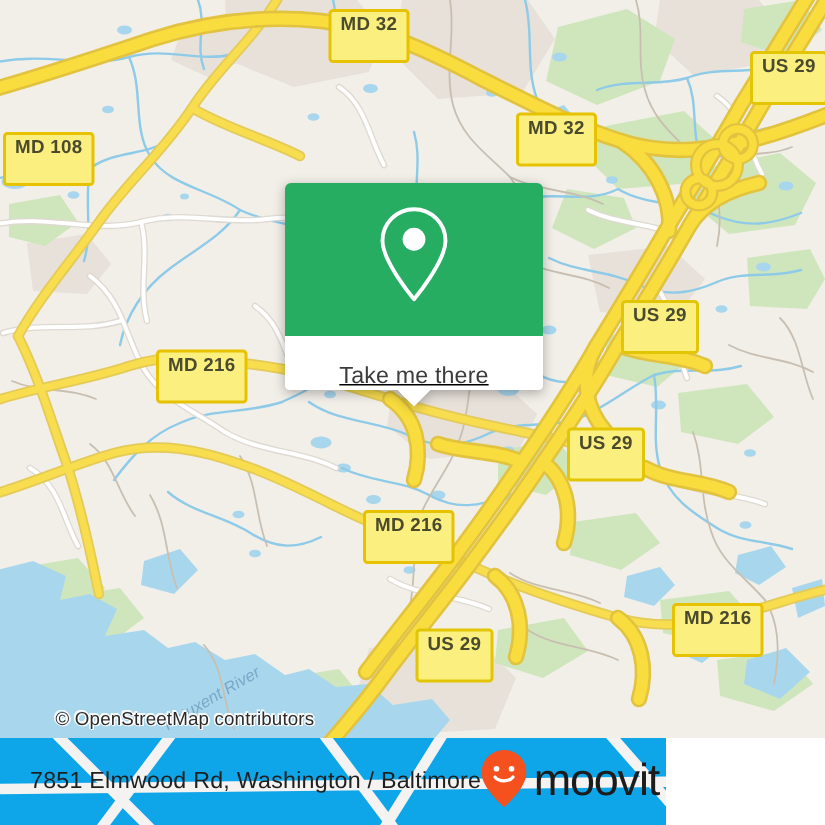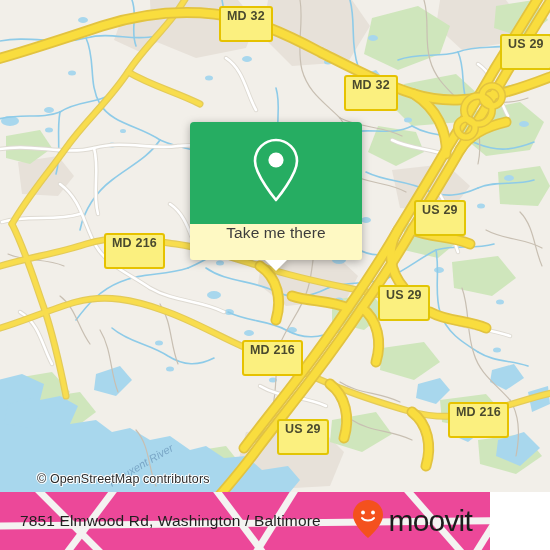--- a/index.html
+++ b/index.html
@@ -88,28 +88,29 @@
     height: 102px;
     position: relative;
   }
   #pin-icon-wrap {
     position: absolute;
     left: 50%;
     top: 50%;
     transform: translate(-50%,-50%);
   }
   #callout-white {
-    background: #fef9c3;
+    background: #ffffff;
     border-bottom-left-radius: 3px;
     border-bottom-right-radius: 3px;
     height: 36px;
     display: flex;
-    align-items: flex-start;
+    align-items: flex-end;
     justify-content: center;
     position: relative;
+    text-decoration: underline;
   }
   #callout-label {
     font-size: 15.5px;
     color: #3c3c3c;
     letter-spacing: 0.1px;
   }
   #callout-tail {
     position: absolute;
     left: 50%;
     top: 100%;
@@ -118,23 +119,23 @@
     border-left: 11px solid transparent;
     border-right: 11px solid transparent;
     border-top: 11px solid #ffffff;
   }
 
   
   #footer {
     position: absolute;
     left: 0;
     top: 492px;
-    width: 490px;
+    width: 444px;
     height: 58px;
-    background: #ec4899;
+    background: #0ea5e9;
     display: flex;
     align-items: center;
     justify-content: space-between;
     box-sizing: border-box;
     padding: 0 18px 0 20px;
     overflow: hidden;
     text-align: center;
   }
   #footer-watermark {
     position: absolute;
@@ -447,20 +448,21 @@
           <text font-family="'Liberation Sans', sans-serif" font-size="11" fill="#7aa7c7" font-style="italic">
             <textPath href="#riverpath" startOffset="2%">Patuxent River</textPath>
           </text>
         </g>
       </g>
     </svg>
 
     <div class="shield" style="left:219px; top:6px;">MD 32</div>
     <div class="shield us" style="left:500px; top:34px;">US 29</div>
     <div class="shield" style="left:344px; top:75px;">MD 32</div>
+    <div class="shield" style="left:2px;   top:88px;">MD 108</div>
     <div class="shield us" style="left:414px; top:200px;">US 29</div>
     <div class="shield" style="left:104px; top:233px;">MD 216</div>
     <div class="shield us" style="left:378px; top:285px;">US 29</div>
     <div class="shield" style="left:242px; top:340px;">MD 216</div>
     <div class="shield us" style="left:277px; top:419px;">US 29</div>
     <div class="shield" style="left:448px; top:402px;">MD 216</div>
 
     <div class="attrib">© OpenStreetMap contributors</div>
 
     <div id="callout">

